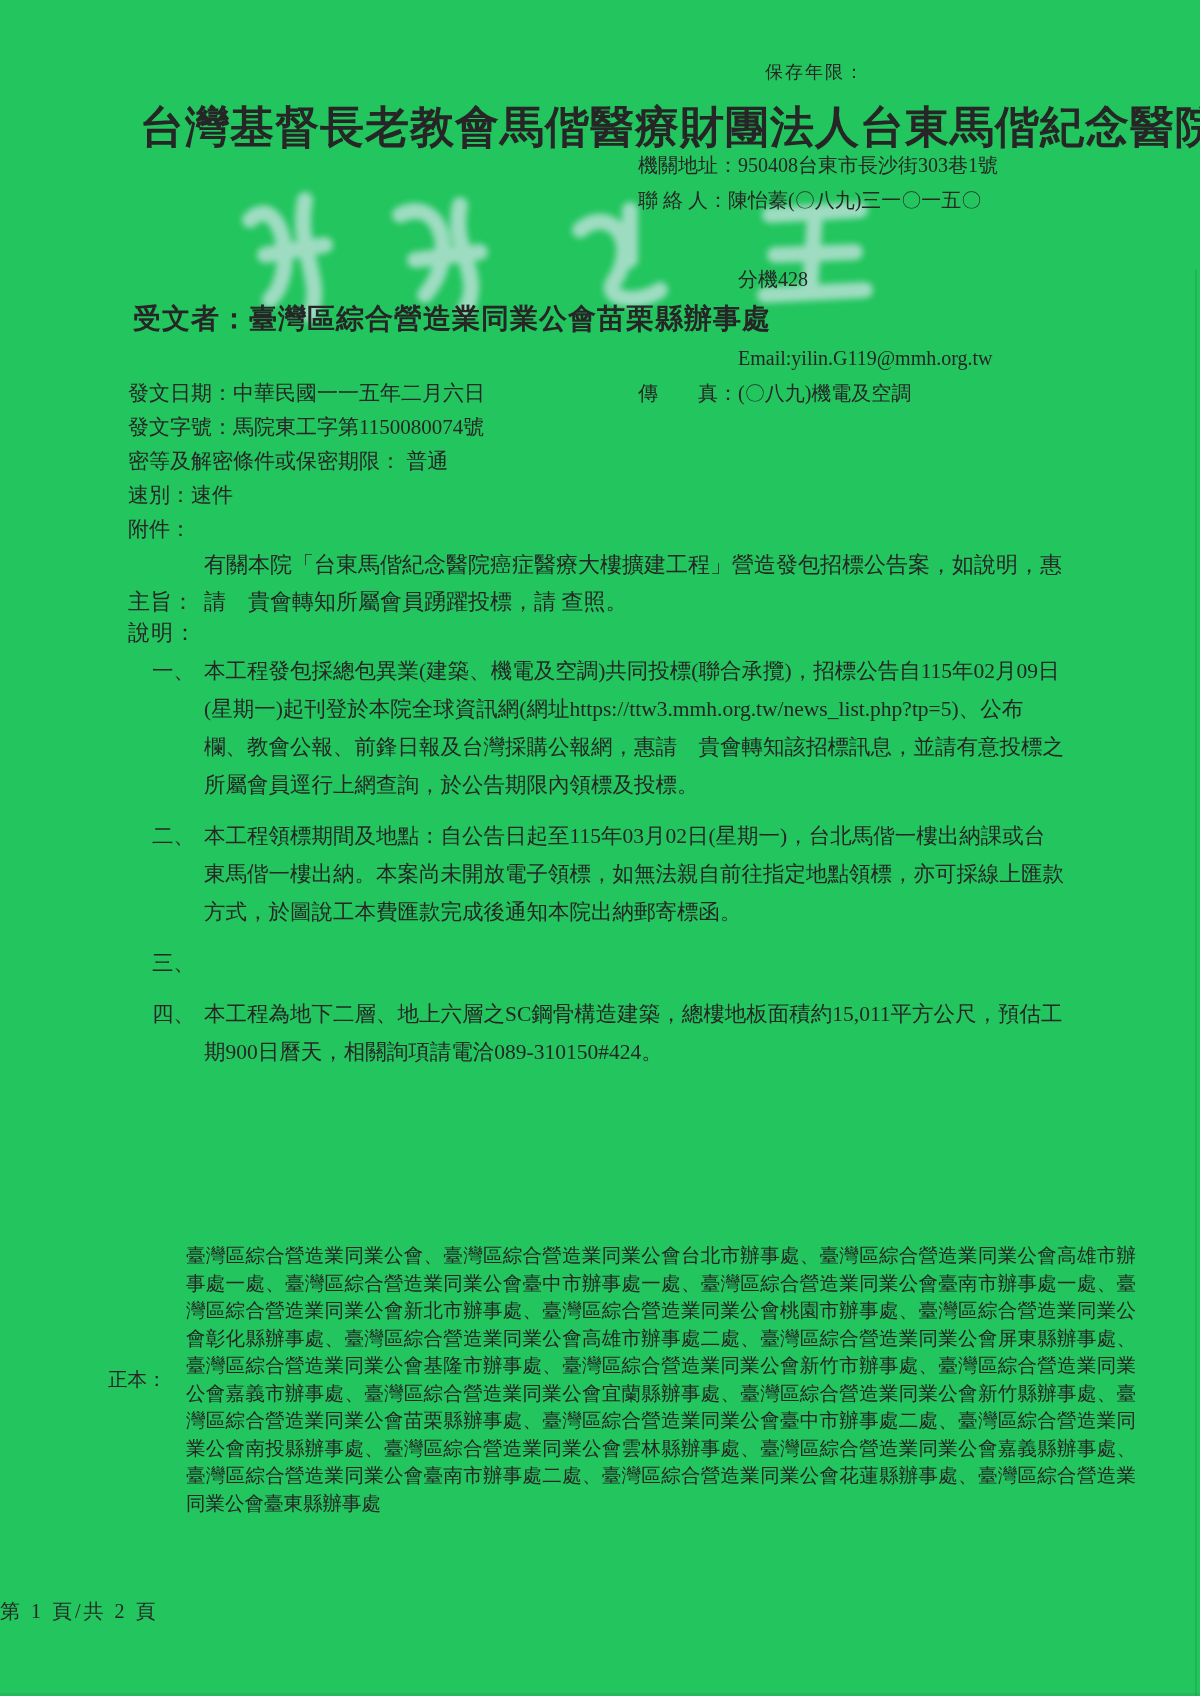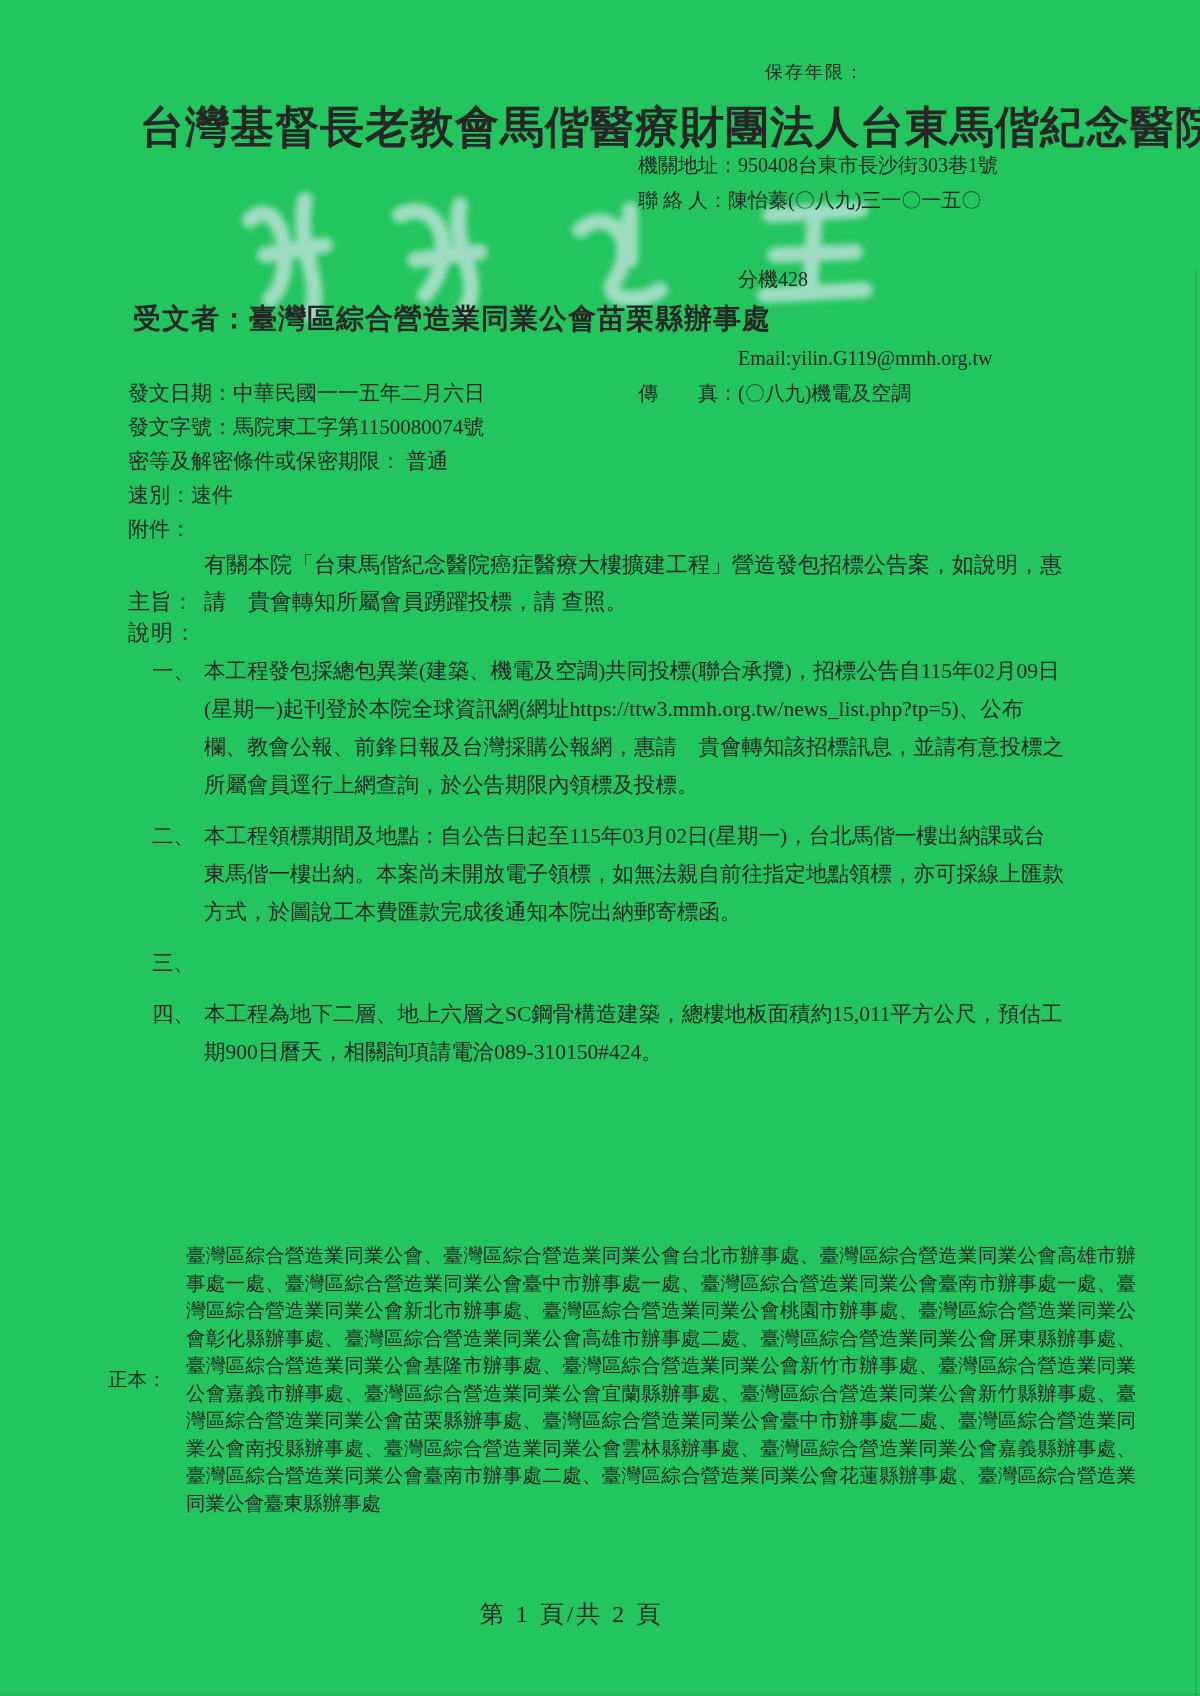--- a/index.html
+++ b/index.html
@@ -72,21 +72,21 @@
   .item .text{width:860px;}
   .copy-block{
     position:absolute;left:108px;top:1242px;width:1040px;
     display:flex;
     font-size:19.5px;line-height:27.5px;align-items:center;
   }
   .copy-block .label{flex:0 0 78px;}
   .copy-block .body{width:950px;text-align:justify;}
   .footer{
     position:absolute;left:0;top:1598px;width:1143px;
-    text-align:center;font-size:24px;letter-spacing:3px;
+    font-size:20px;letter-spacing:3px;
   }
 </style>
 </head>
 <body>
 
 <div class="page">
 
   <svg class="watermark" viewBox="0 0 720 180" xmlns="http://www.w3.org/2000/svg">
     <g fill="none" stroke="#dbe8f2" stroke-width="16" stroke-linecap="round" opacity="0.9">
       <path d="M40,60 C70,30 90,110 60,140 M95,40 C85,90 115,120 100,155 M55,95 L115,85"></path>

